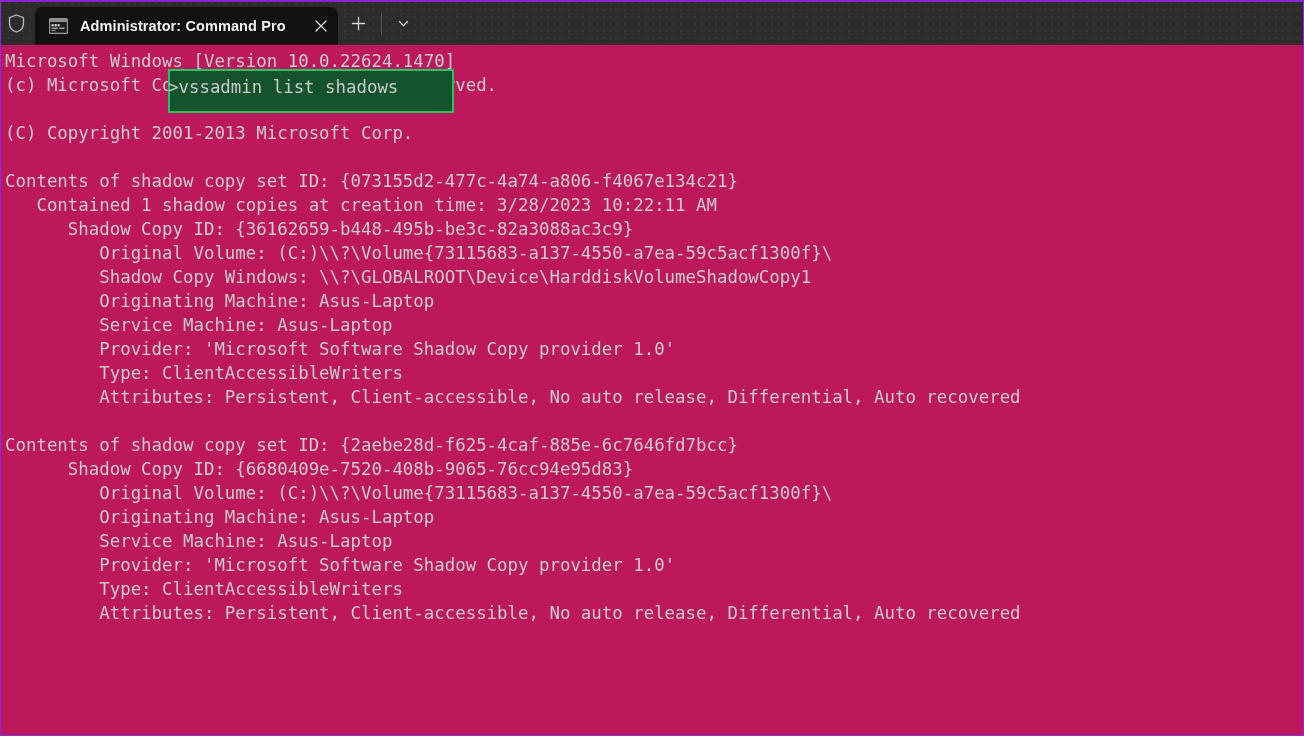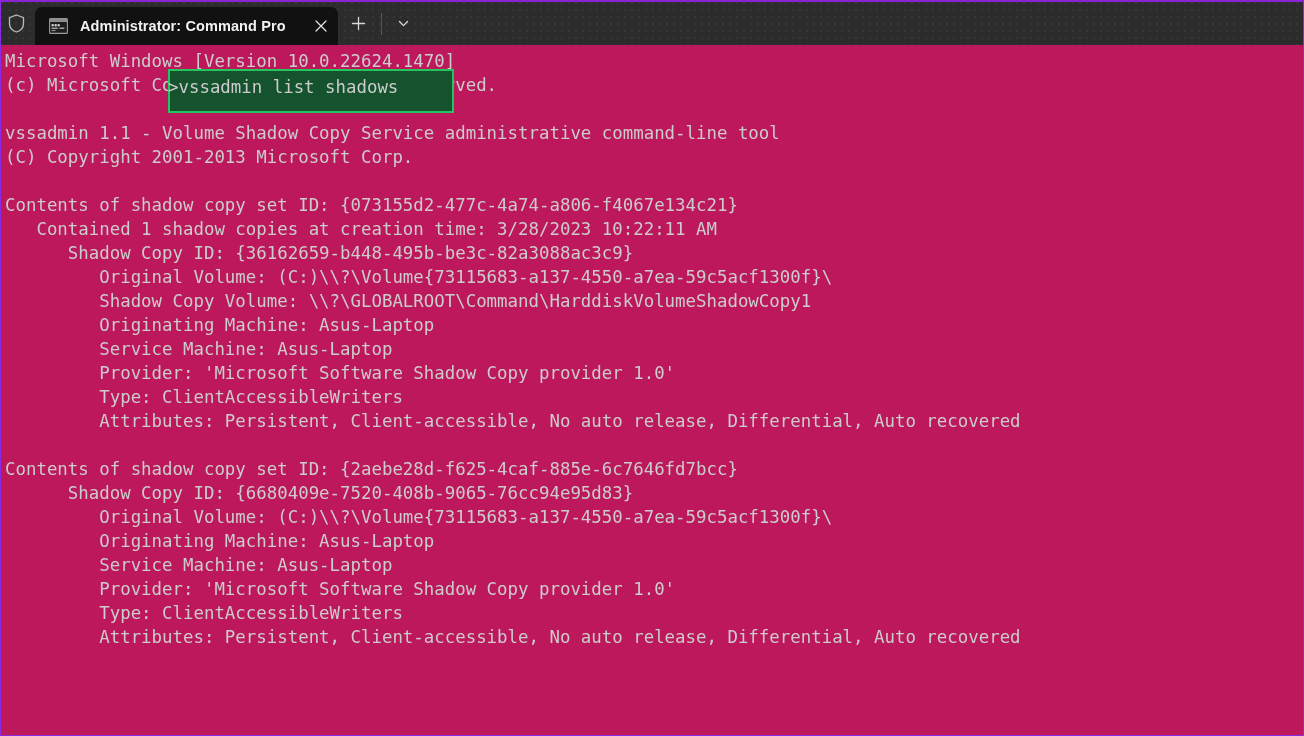--- a/index.html
+++ b/index.html
@@ -225,28 +225,27 @@
         <path d="M2.5 4.5 L6.5 8.6 L10.5 4.5" stroke="currentColor" stroke-width="1.35" fill="none" stroke-linecap="round" stroke-linejoin="round"></path>
       </svg>
     </div>
   </div>
 
   <div id="terminal">
 
   <div class="line">Microsoft Windows [Version 10.0.22624.1470]</div>
       <div class="line">(c) Microsoft Corporation. All rights reserved.</div>
       <div class="line"></div>
-      <div class="line">vssadmin 1.1 - Volume Shadow Copy Service administrative command-line tool</div>
       <div class="line">(C) Copyright 2001-2013 Microsoft Corp.</div>
       <div class="line"></div>
       <div class="line">Contents of shadow copy set ID: {073155d2-477c-4a74-a806-f4067e134c21}</div>
       <div class="line">   Contained 1 shadow copies at creation time: 3/28/2023 10:22:11 AM</div>
       <div class="line">      Shadow Copy ID: {36162659-b448-495b-be3c-82a3088ac3c9}</div>
       <div class="line">         Original Volume: (C:)\\?\Volume{73115683-a137-4550-a7ea-59c5acf1300f}\</div>
-      <div class="line">         Shadow Copy Volume: \\?\GLOBALROOT\Command\HarddiskVolumeShadowCopy1</div>
+      <div class="line">         Shadow Copy Windows: \\?\GLOBALROOT\Device\HarddiskVolumeShadowCopy1</div>
       <div class="line">         Originating Machine: Asus-Laptop</div>
       <div class="line">         Service Machine: Asus-Laptop</div>
       <div class="line">         Provider: 'Microsoft Software Shadow Copy provider 1.0'</div>
       <div class="line">         Type: ClientAccessibleWriters</div>
       <div class="line">         Attributes: Persistent, Client-accessible, No auto release, Differential, Auto recovered</div>
       <div class="line"></div>
       <div class="line">Contents of shadow copy set ID: {2aebe28d-f625-4caf-885e-6c7646fd7bcc}</div>
       <div class="line">      Shadow Copy ID: {6680409e-7520-408b-9065-76cc94e95d83}</div>
       <div class="line">         Original Volume: (C:)\\?\Volume{73115683-a137-4550-a7ea-59c5acf1300f}\</div>
       <div class="line">         Originating Machine: Asus-Laptop</div>

